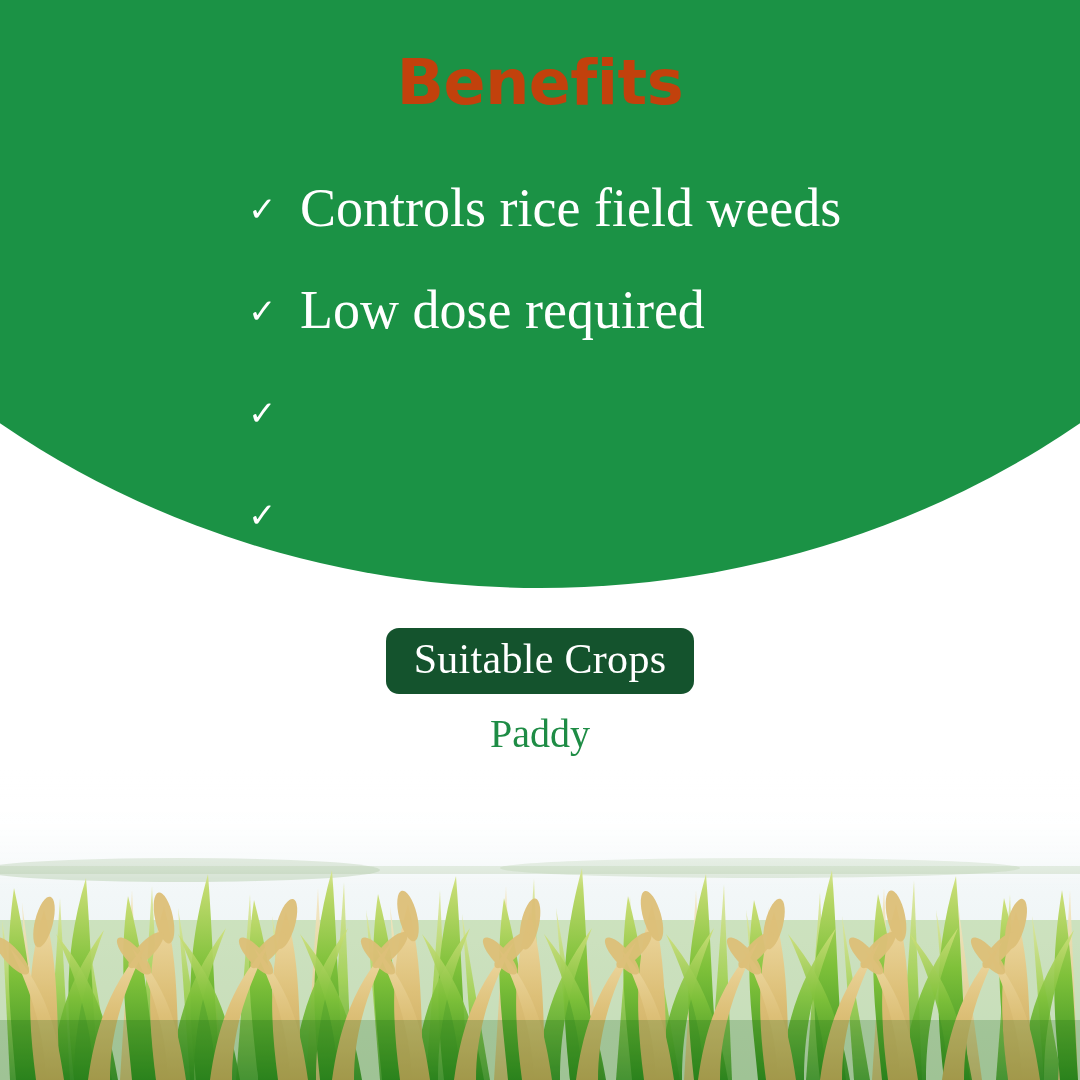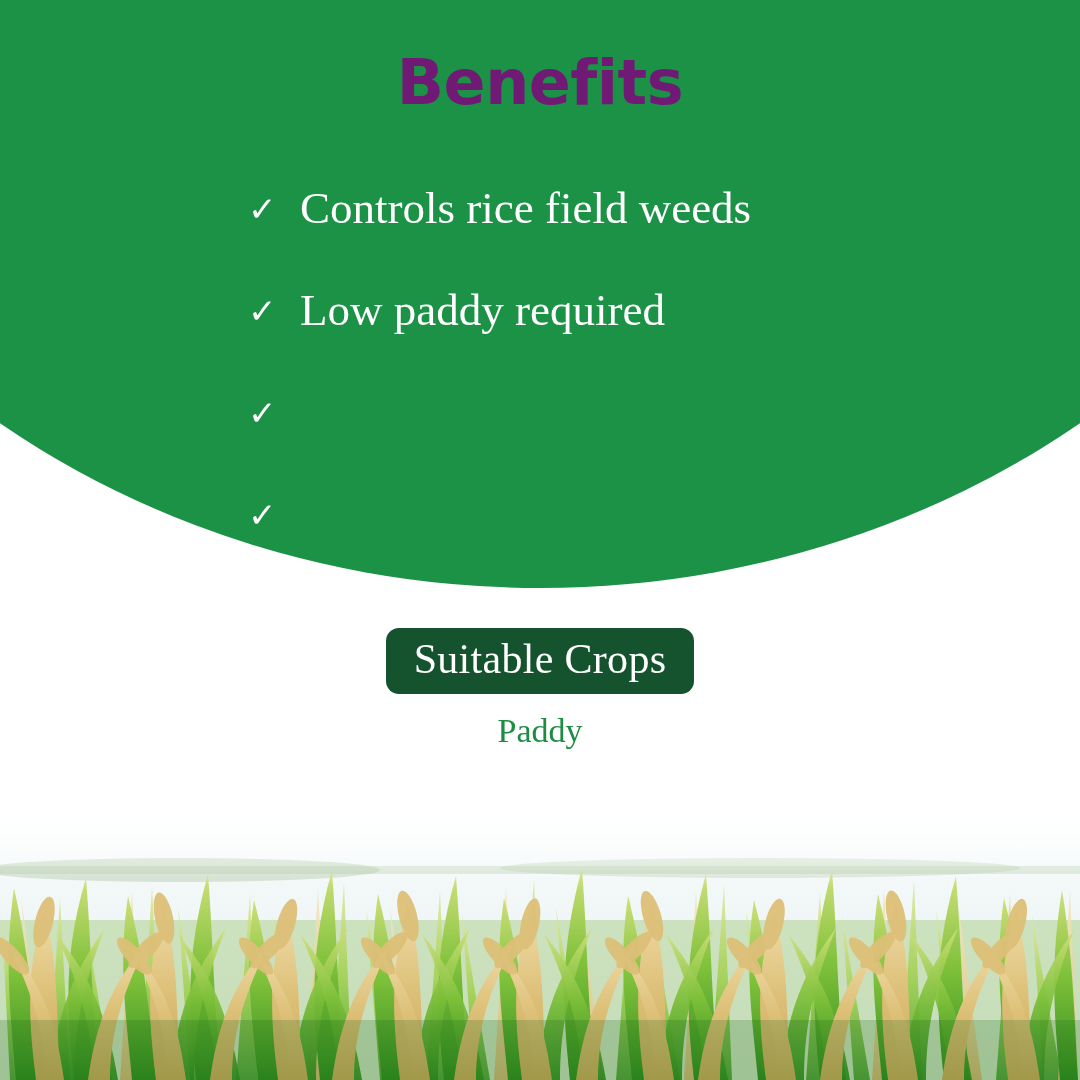--- a/index.html
+++ b/index.html
@@ -40,21 +40,21 @@
     position: absolute;
     left: 0;
     top: 0;
     width: 1080px;
   }
 
   .hero-title {
     margin: 0;
     padding: 0;
     text-align: center;
-    color: #701a75;
+    color: #c2410c;
     font-family: "DejaVu Sans", sans-serif;
     font-size: 62px;
     font-weight: 700;
     letter-spacing: -0.5px;
     line-height: 1;
     position: absolute;
     top: 52px;
     left: 0;
     width: 1080px;
   }
@@ -78,21 +78,21 @@
     flex: 0 0 auto;
     width: 52px;
     font-family: "DejaVu Sans", sans-serif;
     font-size: 34px;
     line-height: 1;
     color: #ffffff;
     font-weight: 400;
   }
   .benefit-text {
     font-family: "Liberation Serif", "DejaVu Serif", serif;
-    font-size: 45px;
+    font-size: 54px;
     line-height: 1.1;
     color: #ffffff;
     white-space: nowrap;
   }
 
   
   .crops-section {
     position: absolute;
     left: 0;
     top: 628px;
@@ -107,21 +107,21 @@
     padding: 9px 28px 13px 28px;
     font-family: "Liberation Serif", "DejaVu Serif", serif;
     font-size: 42px;
     line-height: 1.05;
     letter-spacing: 0.3px;
   }
   .crops-value {
     margin-top: 18px;
     color: #1e8c45;
     font-family: "Liberation Serif", "DejaVu Serif", serif;
-    font-size: 34px;
+    font-size: 40px;
     line-height: 1.1;
   }
 
   
   .field-photo {
     position: absolute;
     left: 0;
     top: 770px;
     width: 1080px;
     height: 310px;
@@ -158,21 +158,21 @@
     <div class="hero-content">
       <h1 class="hero-title">Benefits</h1>
 
       <ul class="benefit-list">
         <li class="benefit-item">
           <span class="check-icon">✓</span>
           <span class="benefit-text">Controls rice field weeds</span>
         </li>
         <li class="benefit-item">
           <span class="check-icon">✓</span>
-          <span class="benefit-text">Low paddy required</span>
+          <span class="benefit-text">Low dose required</span>
         </li>
         <li class="benefit-item">
           <span class="check-icon">✓</span>
         </li>
         <li class="benefit-item">
           <span class="check-icon">✓</span>
         </li>
       </ul>
     </div>
   </div>

